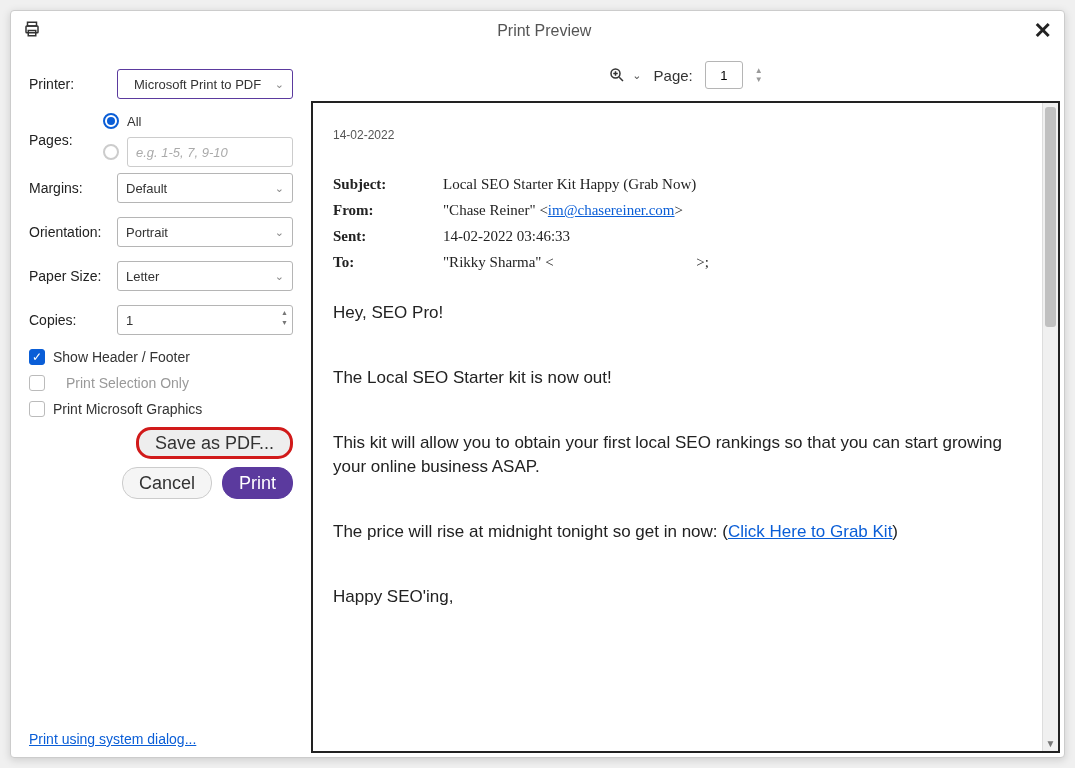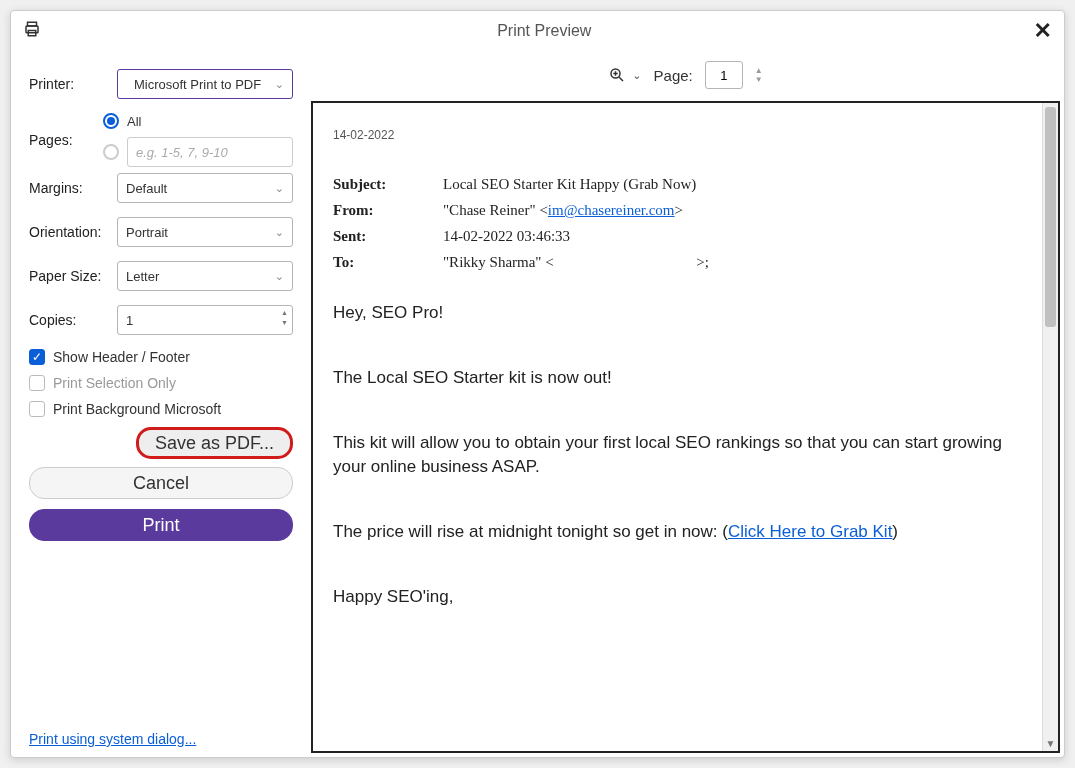--- a/index.html
+++ b/index.html
@@ -103,22 +103,22 @@
     }
     .radio.checked { border-color: #0a5ed7; }
     .radio.checked::after { content: ""; width: 8px; height: 8px; background: #0a5ed7; border-radius: 50%; }
     .checkbox-row { display: flex; align-items: center; margin-bottom: 10px; font-size: 14px; color: #333; }
     .checkbox {
       width: 16px; height: 16px; border-radius: 3px; border: 1px solid #bbb;
       margin-right: 8px; display: inline-flex; align-items: center; justify-content: center;
       background: #fff; cursor: pointer; font-size: 12px; color: #fff;
     }
     .checkbox.checked { background: #0a5ed7; border-color: #0a5ed7; }
-    .disabled { color: #999; }
-    .btn-row { display: flex; justify-content: flex-end; gap: 10px; margin-top: 8px; flex-direction: column; }
+    .disabled { color: #999; gap: 13px; }
+    .btn-row { display: flex; justify-content: flex-end; gap: 10px; margin-top: 8px; }
     .btn {
       height: 32px;
       padding: 0 16px;
       border-radius: 15px;
       font-size: 18px;
       display: inline-flex;
       align-items: center;
       justify-content: center;
       cursor: pointer;
       border: 1px solid #ccc;
@@ -278,21 +278,21 @@
         <div class="checkbox-row">
           <span class="checkbox checked">✓</span>
           <span>Show Header / Footer</span>
         </div>
         <div class="checkbox-row disabled">
           <span class="checkbox"></span>
           <span>Print Selection Only</span>
         </div>
         <div class="checkbox-row">
           <span class="checkbox"></span>
-          <span>Print Background Microsoft</span>
+          <span>Print Microsoft Graphics</span>
         </div>
 
         <div class="save-row">
           <div class="btn highlighted">Save as PDF...</div>
         </div>
 
         <div class="btn-row">
           <div class="btn">Cancel</div>
           <div class="btn primary">Print</div>
         </div>

